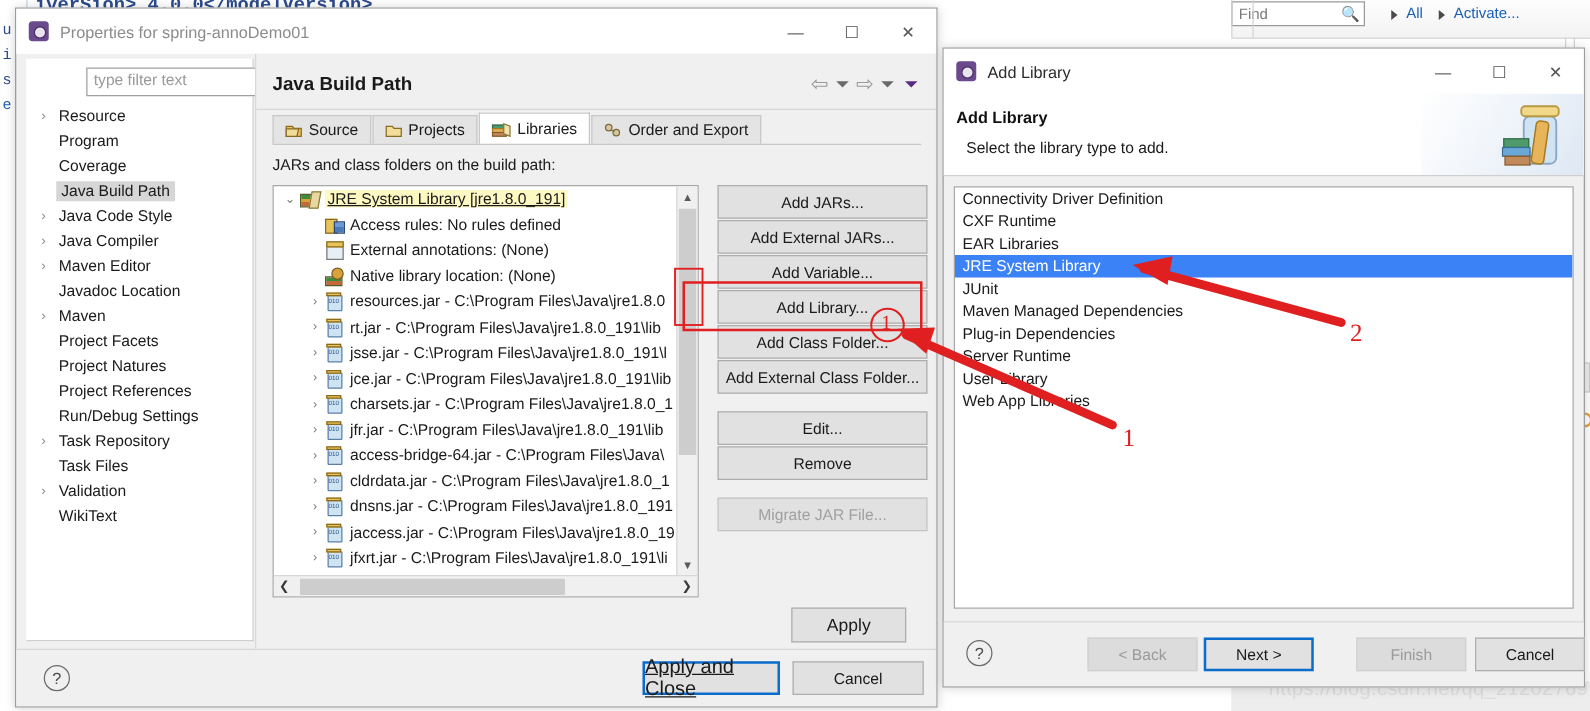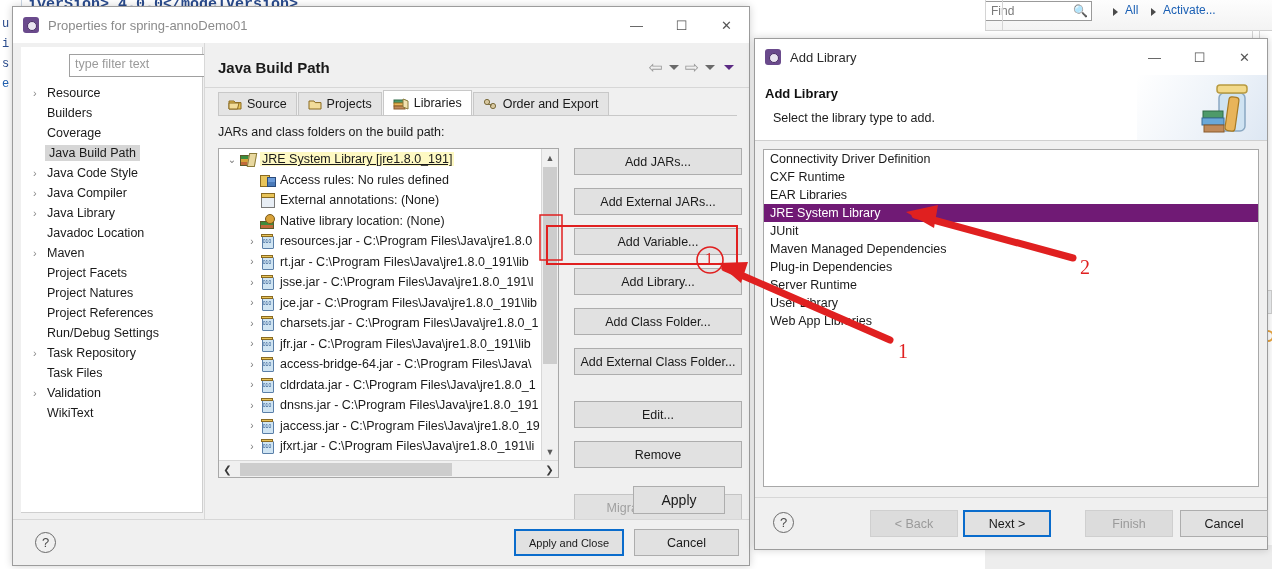--- a/index.html
+++ b/index.html
@@ -285,21 +285,21 @@
   }
   .hscroll .arrow { width: 17px; text-align: center; font-size: 10px; color: #3a3a3a; flex: none; }
   .hscroll .track { flex: 1; height: 15px; position: relative; }
   .hscroll .thumb { position: absolute; left: 4px; top: 1px; width: 212px; height: 13px; background: #cdcdcd; }
 
   
   #btn-col {
     position: absolute; left: 356px; top: 32px; width: 168px;
   }
   .pbtn {
-    width: 168px; height: 27px; margin-bottom: 13px;
+    width: 168px; height: 27px; margin-bottom: 1px;
     background: #e1e1e1; border: 1px solid #adadad;
     font-size: 12.5px; color: #1a1a1a;
     display: flex; align-items: center; justify-content: center;
     font-family: "Liberation Sans", sans-serif;
   }
   .pbtn.disabled { color: #a0a0a0; background: #e1e1e1; border-color: #c4c4c4; }
   .pbtn-gap { height: 13px; }
 
   #apply-btn {
     position: absolute; right: 12px; top: 370px;
@@ -318,22 +318,22 @@
     position: absolute; left: 22px; top: 12px;
     width: 21px; height: 21px; border-radius: 50%;
     border: 1.5px solid #6a6a6a; color: #4a4a4a;
     display: flex; align-items: center; justify-content: center;
     font-size: 13px;
   }
   #apply-close-btn {
     position: absolute; right: 125px; top: 9px;
     width: 110px; height: 27px;
     background: #e1e1e1; border: 2px solid #0a6ccc;
-    font-size: 11px; color: #1a1a1a;
-    display: flex; align-items: center; justify-content: center;
+    font-size: 16px; color: #1a1a1a;
+    display: flex; align-items: center; justify-content: center; text-decoration: underline;
   }
   #props-cancel-btn {
     position: absolute; right: 10px; top: 9px;
     width: 105px; height: 27px;
     background: #e1e1e1; border: 1px solid #adadad;
     font-size: 12.5px; color: #1a1a1a;
     display: flex; align-items: center; justify-content: center;
   }
 
   
@@ -366,21 +366,21 @@
   }
   #addlib-list {
     position: absolute; left: 8px; top: 110px; right: 8px; height: 338px;
     background: #ffffff; border: 1px solid #a8a8a8;
     overflow: hidden;
   }
   .lib-item {
     height: 18px; display: flex; align-items: center;
     padding-left: 6px; font-size: 12.5px; color: #1a1a1a; white-space: nowrap;
   }
-  .lib-item.selected { background: #701a75; color: #ffffff; }
+  .lib-item.selected { background: #3b82f6; color: #ffffff; }
   #addlib-footer {
     position: absolute; left: 0; right: 0; bottom: 0; height: 52px;
     background: #f0f0f0; border-top: 1px solid #d7d7d7;
   }
   #addlib-footer .help-circle { left: 18px; top: 14px; }
   .wbtn {
     position: absolute; top: 12px; height: 27px; width: 88px;
     background: #e1e1e1; border: 1px solid #adadad;
     font-size: 12.5px; color: #1a1a1a;
     display: flex; align-items: center; justify-content: center;
@@ -426,20 +426,21 @@
   <div class="bg-vline" style="left:1002px; top:0; height:30px;"></div>
 
   <div id="bg-rightcol"></div>
   <div class="bg-vline" style="left:1252px; top:30px; height:515px;"></div>
   <div class="bg-vline" style="left:1259px; top:30px; height:515px;"></div>
   <div class="bg-blue-chip" style="left:1240px; top:200px; width:14px; height:18px;"></div>
   <div class="bg-misc-box" style="left:1262px; top:290px; width:10px; height:24px;"></div>
   <div class="bg-circle-o" style="left:1262px; top:330px;"></div>
 
   <div class="bg-bottom-shade"></div>
+  <div class="watermark">https://blog.csdn.net/qq_21202769</div>
 </div>
 
 <div id="props">
 
   <div class="titlebar">
     <div class="title-icon"></div>
     <div class="title-text">Properties for spring-annoDemo01</div>
     <div class="win-btns">
       <div class="win-btn">—</div>
       <div class="win-btn">☐</div>
@@ -451,41 +452,41 @@
 
     <div id="left-pane">
       <div id="filter-input">type filter text</div>
       <div id="tree-list">
           <div class="tree-row">
             <span class="tree-arrow">›</span>
             <span class="tree-label">Resource</span>
           </div>
           <div class="tree-row">
             <span class="tree-arrow"></span>
-            <span class="tree-label">Builders</span>
+            <span class="tree-label">Program</span>
           </div>
           <div class="tree-row">
             <span class="tree-arrow"></span>
             <span class="tree-label">Coverage</span>
           </div>
           <div class="tree-row selected">
             <span class="tree-arrow"></span>
             <span class="tree-label">Java Build Path</span>
           </div>
           <div class="tree-row">
             <span class="tree-arrow">›</span>
             <span class="tree-label">Java Code Style</span>
           </div>
           <div class="tree-row">
             <span class="tree-arrow">›</span>
             <span class="tree-label">Java Compiler</span>
           </div>
           <div class="tree-row">
             <span class="tree-arrow">›</span>
-            <span class="tree-label">Java Library</span>
+            <span class="tree-label">Maven Editor</span>
           </div>
           <div class="tree-row">
             <span class="tree-arrow"></span>
             <span class="tree-label">Javadoc Location</span>
           </div>
           <div class="tree-row">
             <span class="tree-arrow">›</span>
             <span class="tree-label">Maven</span>
           </div>
           <div class="tree-row">

